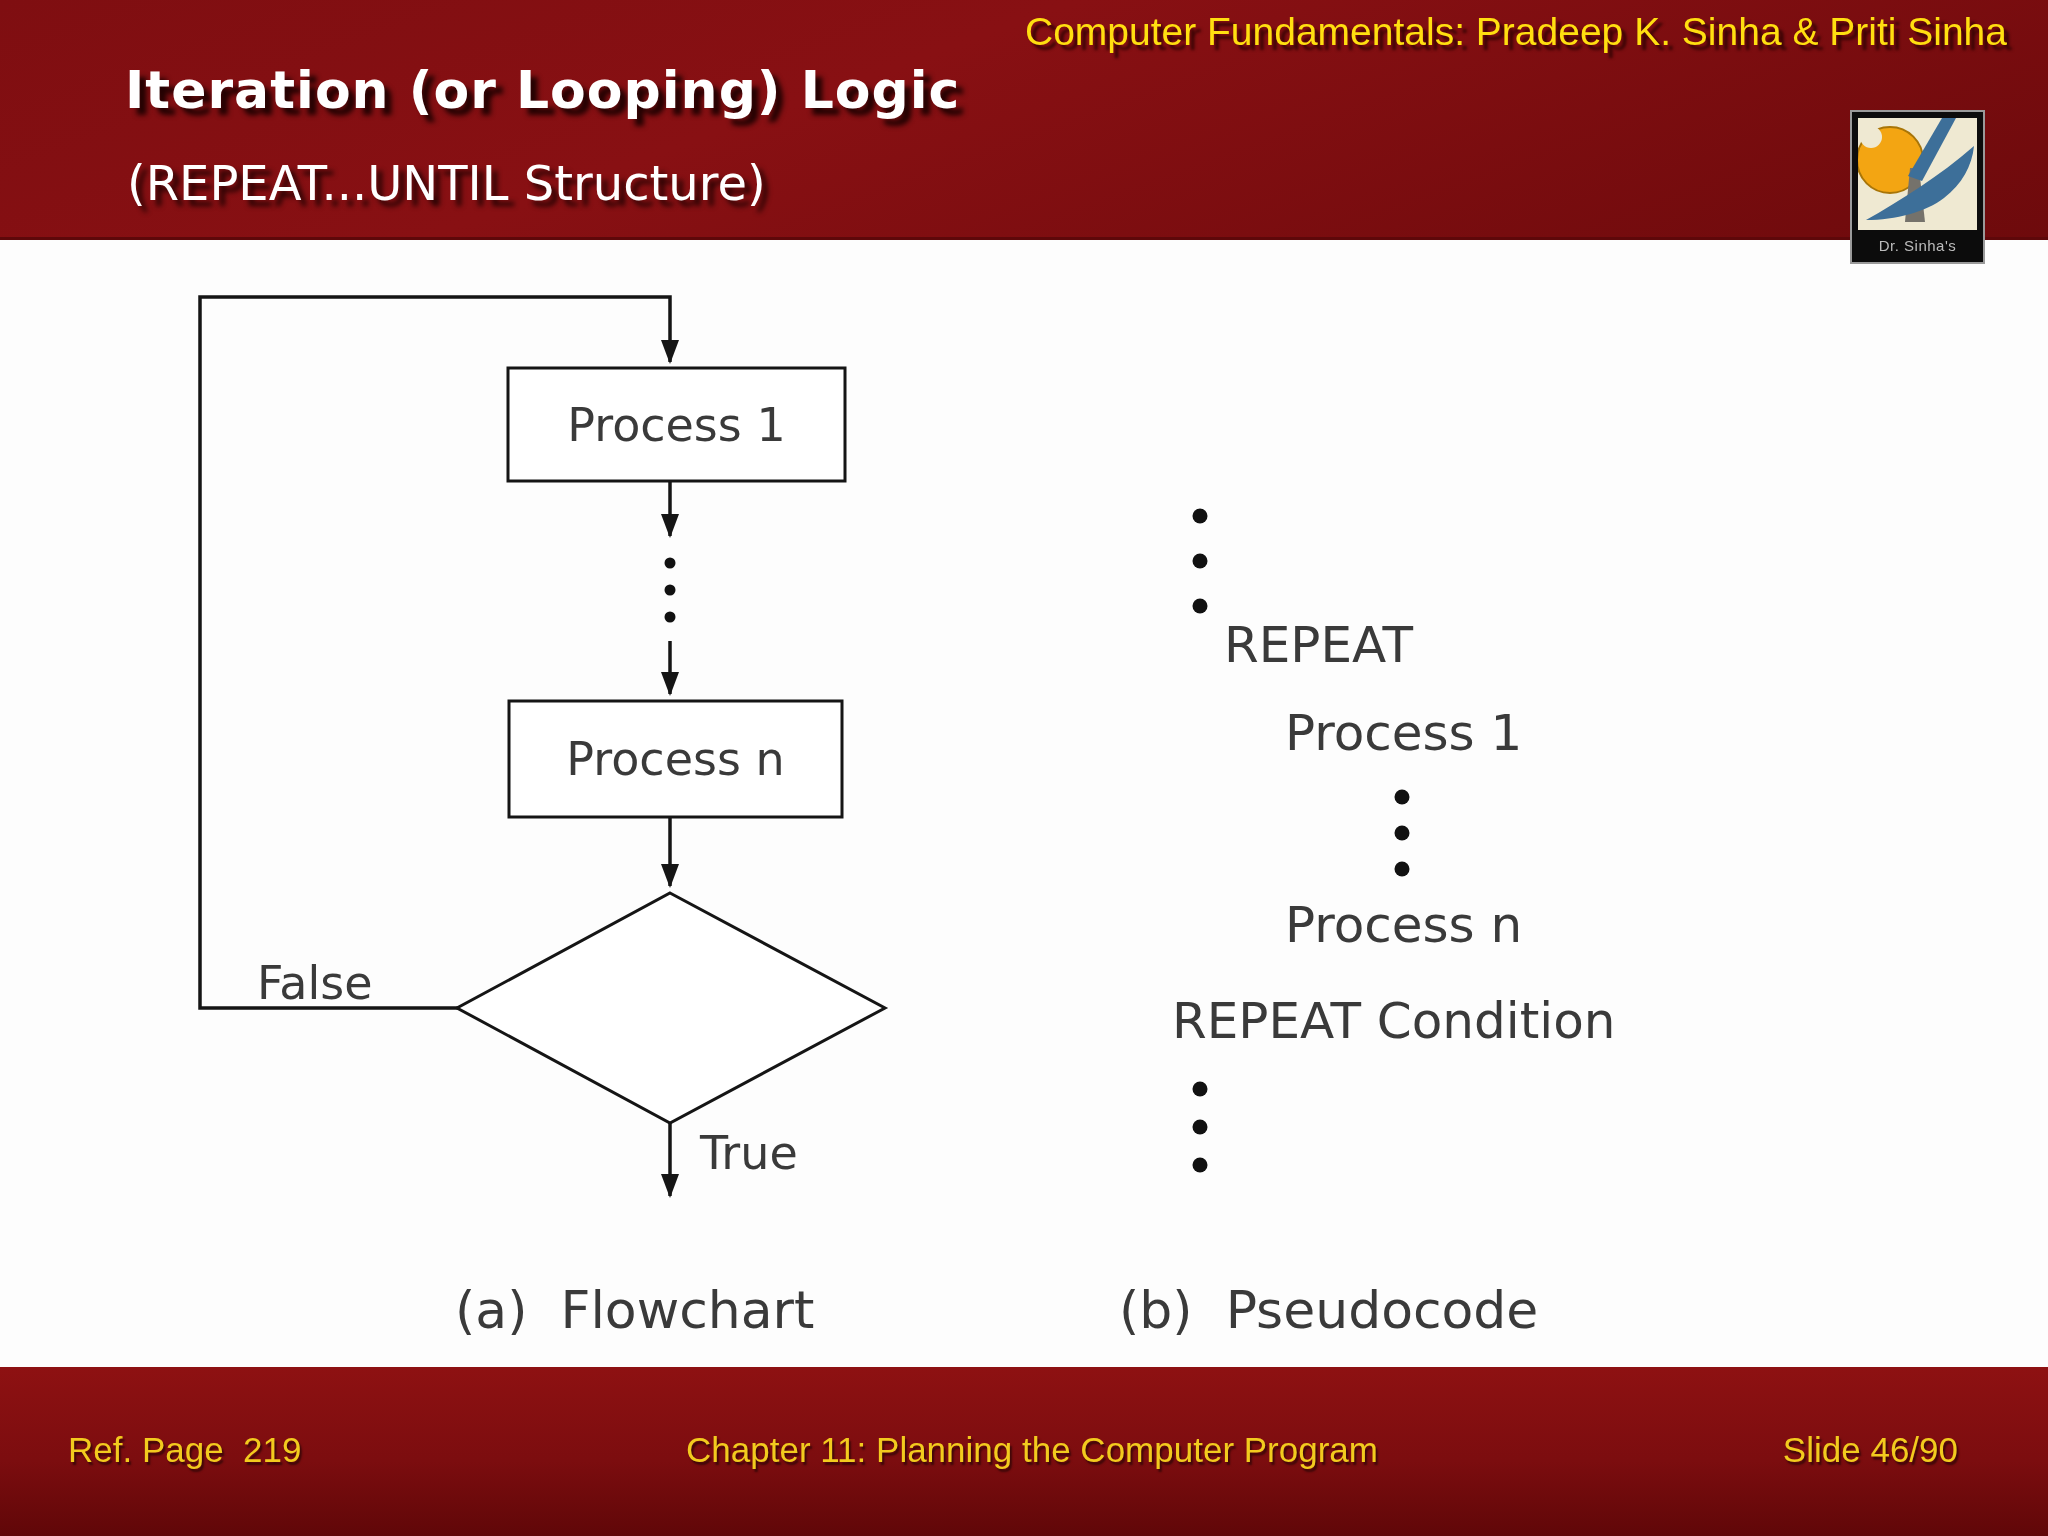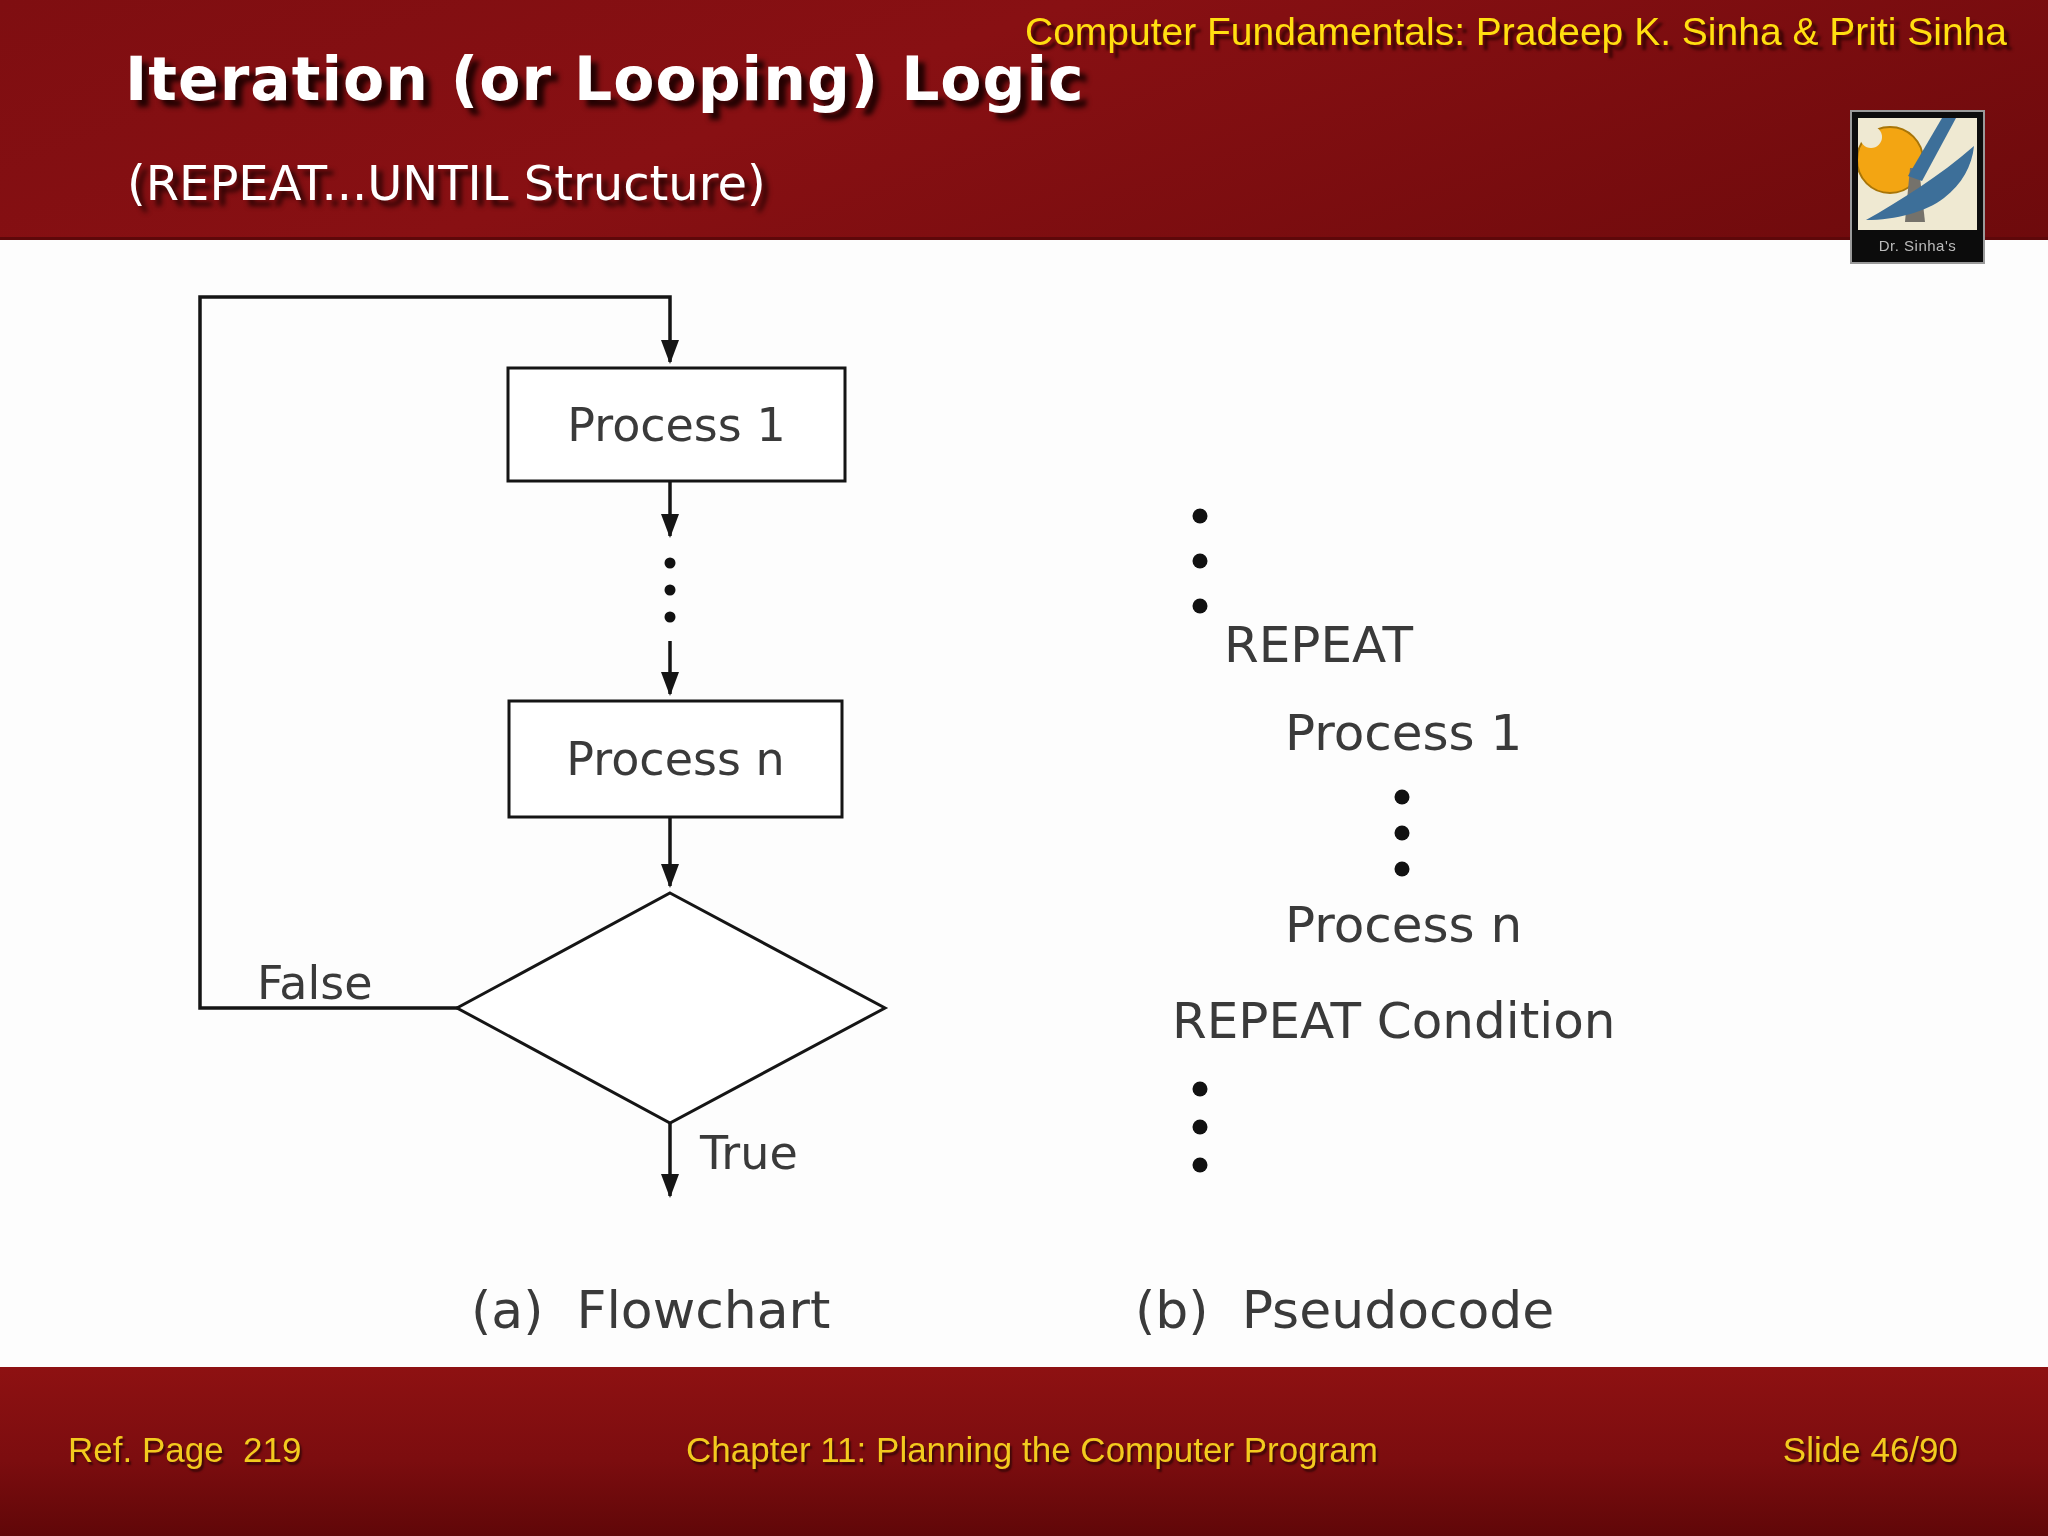--- a/index.html
+++ b/index.html
@@ -18,22 +18,22 @@
     background:linear-gradient(160deg,#7f0e11 0%, #881013 40%, #6e0a0c 100%);
     border-bottom:3px solid #5e080a;
   }
   .watermark{
     position:absolute; top:10px; right:41px;
     font-family:"Liberation Sans", sans-serif; font-size:39px; color:var(--yellow);
     text-shadow:5px 5px 3px rgba(45,2,2,.85);
     white-space:nowrap;
   }
   .slide-title{
-    position:absolute; left:125px; top:44px; margin:0;
-    font-size:60px; font-weight:bold; color:#ffffff; letter-spacing:1px;
+    position:absolute; left:125px; top:60px; margin:0;
+    font-size:52px; font-weight:bold; color:#ffffff; letter-spacing:1px;
     text-shadow:7px 7px 5px rgba(25,0,0,.9);
     white-space:nowrap;
   }
   .slide-subtitle{
     position:absolute; left:127px; top:155px; margin:0;
     font-size:48px; font-weight:normal; color:#ffffff;
     text-shadow:6px 6px 5px rgba(25,0,0,.85);
     white-space:nowrap;
   }
   
@@ -52,21 +52,21 @@
   .diagram-svg{ position:absolute; left:0; top:0; width:2048px; height:1536px; }
   .fc-label{
     position:absolute; display:flex; align-items:center; justify-content:center;
     color:var(--diagram-text); font-size:46px; line-height:1; white-space:pre;
   }
   .floating{ display:block; }
   .pseudo-label{
     position:absolute; color:var(--diagram-text); font-size:50px; line-height:1; white-space:pre;
   }
   .caption{
-    position:absolute; color:var(--diagram-text); font-size:52px; line-height:1; white-space:pre;margin-left:16px;
+    position:absolute; color:var(--diagram-text); font-size:52px; line-height:1; white-space:pre;
   }
   
   .footer-band{
     position:absolute; left:0; top:1367px; width:2048px; height:169px;
     background:linear-gradient(180deg,#8e1112 0%, #7c0d0f 55%, #600708 100%);
   }
   .footer-text{
     position:absolute; top:63px; font-family:"Liberation Sans", sans-serif;
     font-size:35px; color:var(--footer-yellow); text-shadow:2px 3px 2px rgba(0,0,0,.5);
     white-space:pre;

